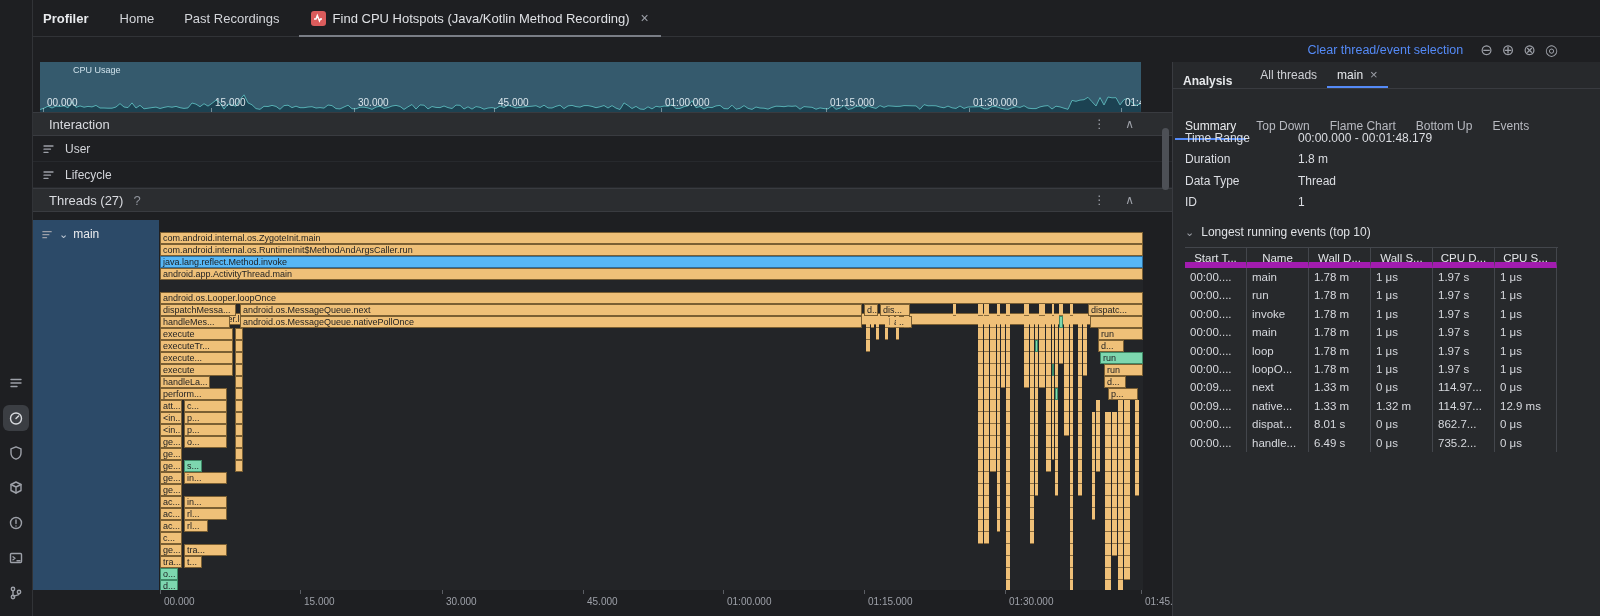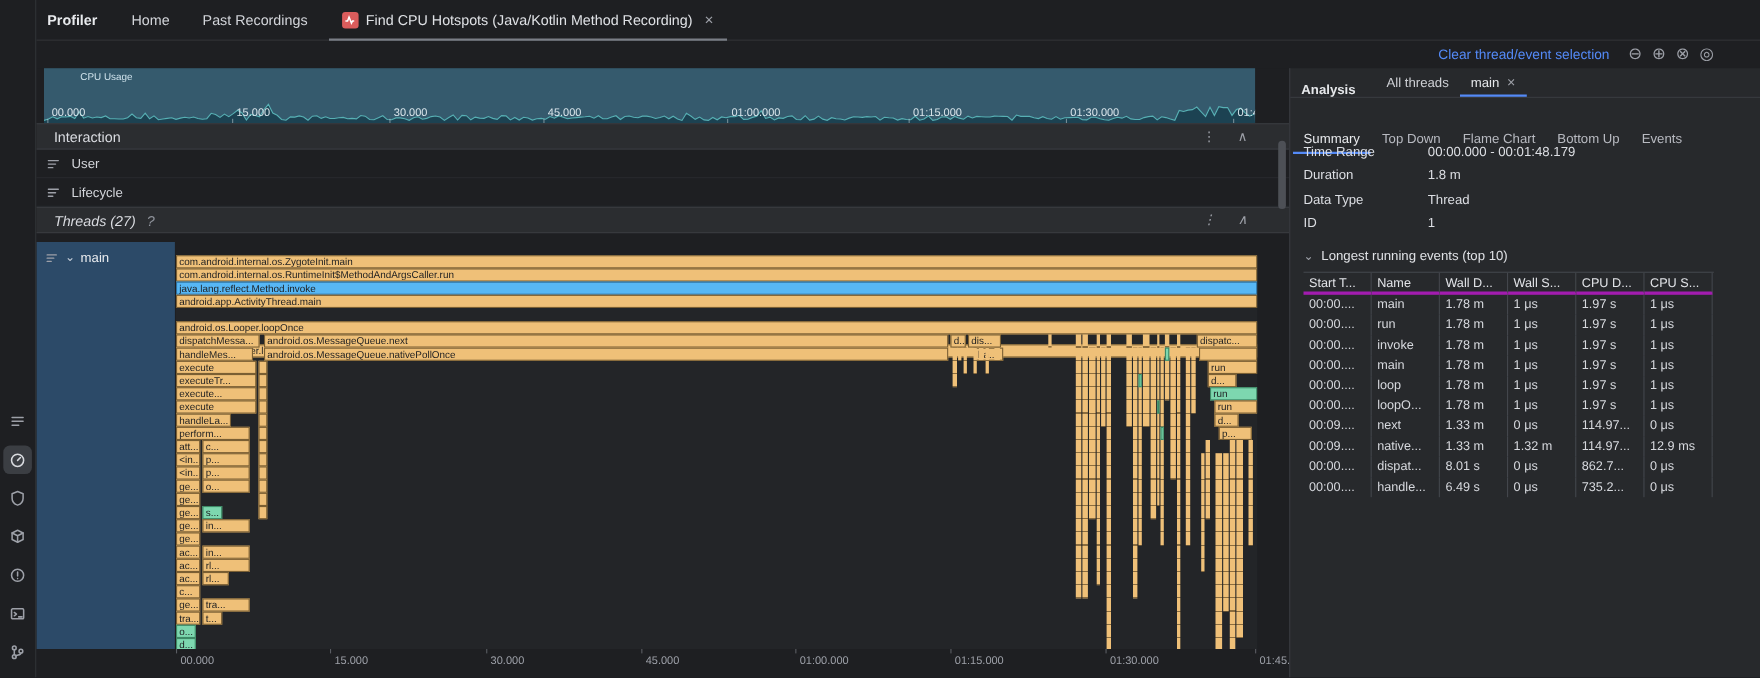--- a/index.html
+++ b/index.html
@@ -32,21 +32,21 @@
   .content{position:absolute;left:33px;top:62px;width:1139px;height:554px;background:#1e1f22;}
   .cpu-strip{position:absolute;left:7px;top:0;width:1101px;height:50px;background:#355a6d;overflow:hidden;cursor:pointer;}
   .cpu-label{position:absolute;left:5px;top:3px;font-size:9px;color:#cfe2eb;margin-left:28px;}
   .cpu-wave{position:absolute;left:0;bottom:0;}
   #cpu-axis{position:absolute;left:0;top:0;width:100%;height:100%;}
   .cpu-axis-tick{position:absolute;bottom:4px;font-size:10px;color:#d9e5eb;}
   .cpu-axis-mark{position:absolute;bottom:0;width:1px;height:4px;background:rgba(255,255,255,.4);}
 
   .sec-header{position:absolute;left:0;width:1139px;height:24px;background:#2b2d30;border-top:1px solid #393b40;border-bottom:1px solid #393b40;display:flex;align-items:center;font-size:13px;color:#d9dbe0;padding-left:16px;cursor:pointer;}
   #interaction-header{top:50px;}
-  #threads-header{top:126px;font-style:italic;}
+  #threads-header{top:126px;}
   .hdr-actions{margin-left:auto;display:flex;gap:20px;padding-right:38px;color:#9da0a8;font-size:12px;}
   .threads-help{color:#8f939b;margin-left:10px;}
 
   .track-row{position:absolute;left:0;width:1139px;height:26px;display:flex;align-items:center;padding-left:9px;gap:9px;border-bottom:1px solid #27292d;font-size:12px;color:#d3d5da;cursor:pointer;}
   #track-user{top:74px;}
   #track-lifecycle{top:100px;}
   .track-icon{display:inline-flex;}
   .track-icon svg{stroke:#9da0a8;fill:none;stroke-width:1.3;stroke-linecap:round;}
 
   .thread-col{position:absolute;left:0;top:158px;width:126px;height:370px;background:#2c4a68;cursor:pointer;}
@@ -76,21 +76,21 @@
   .sub-tab.active{color:#e8eaed;box-shadow:inset 0 -2px 0 #548af7;}
   .summary{padding:9px 12px 2px;}
   .sum-row{display:flex;height:21.5px;align-items:center;}
   .sum-label{width:113px;color:#dcdee3;}
   .sum-value{color:#dcdee3;}
   .events-head{display:flex;align-items:center;gap:7px;padding:10px 12px 8px;color:#dfe1e5;cursor:pointer;}
   .ev-chev{color:#9da0a8;font-size:11px;}
   .ev-table{margin-left:12px;width:373px;border-top:1px solid #43464c;}
   .ev-grid{display:grid;grid-template-columns:62px 62px 62px 62px 62px 62px;}
   .ev-cell{height:18.4px;line-height:18.4px;padding:0 5px;border-right:1px solid #43464c;overflow:hidden;white-space:nowrap;font-size:11.5px;color:#d7d9de;cursor:default;}
-  .ev-cell.head{height:20px;line-height:20px;border-bottom:3px solid #a21caf;color:#e2e4e8;}
+  .ev-cell.head{height:20px;line-height:20px;border-bottom:6px solid #a21caf;color:#e2e4e8;text-align:center;}
   .ev-row-cell{cursor:pointer;}
 </style>
 </head>
 <body>
 
 <div class="app">
 
   <aside class="stripe">
     <div class="stripe-icons">
       <div class="tool-btn">

